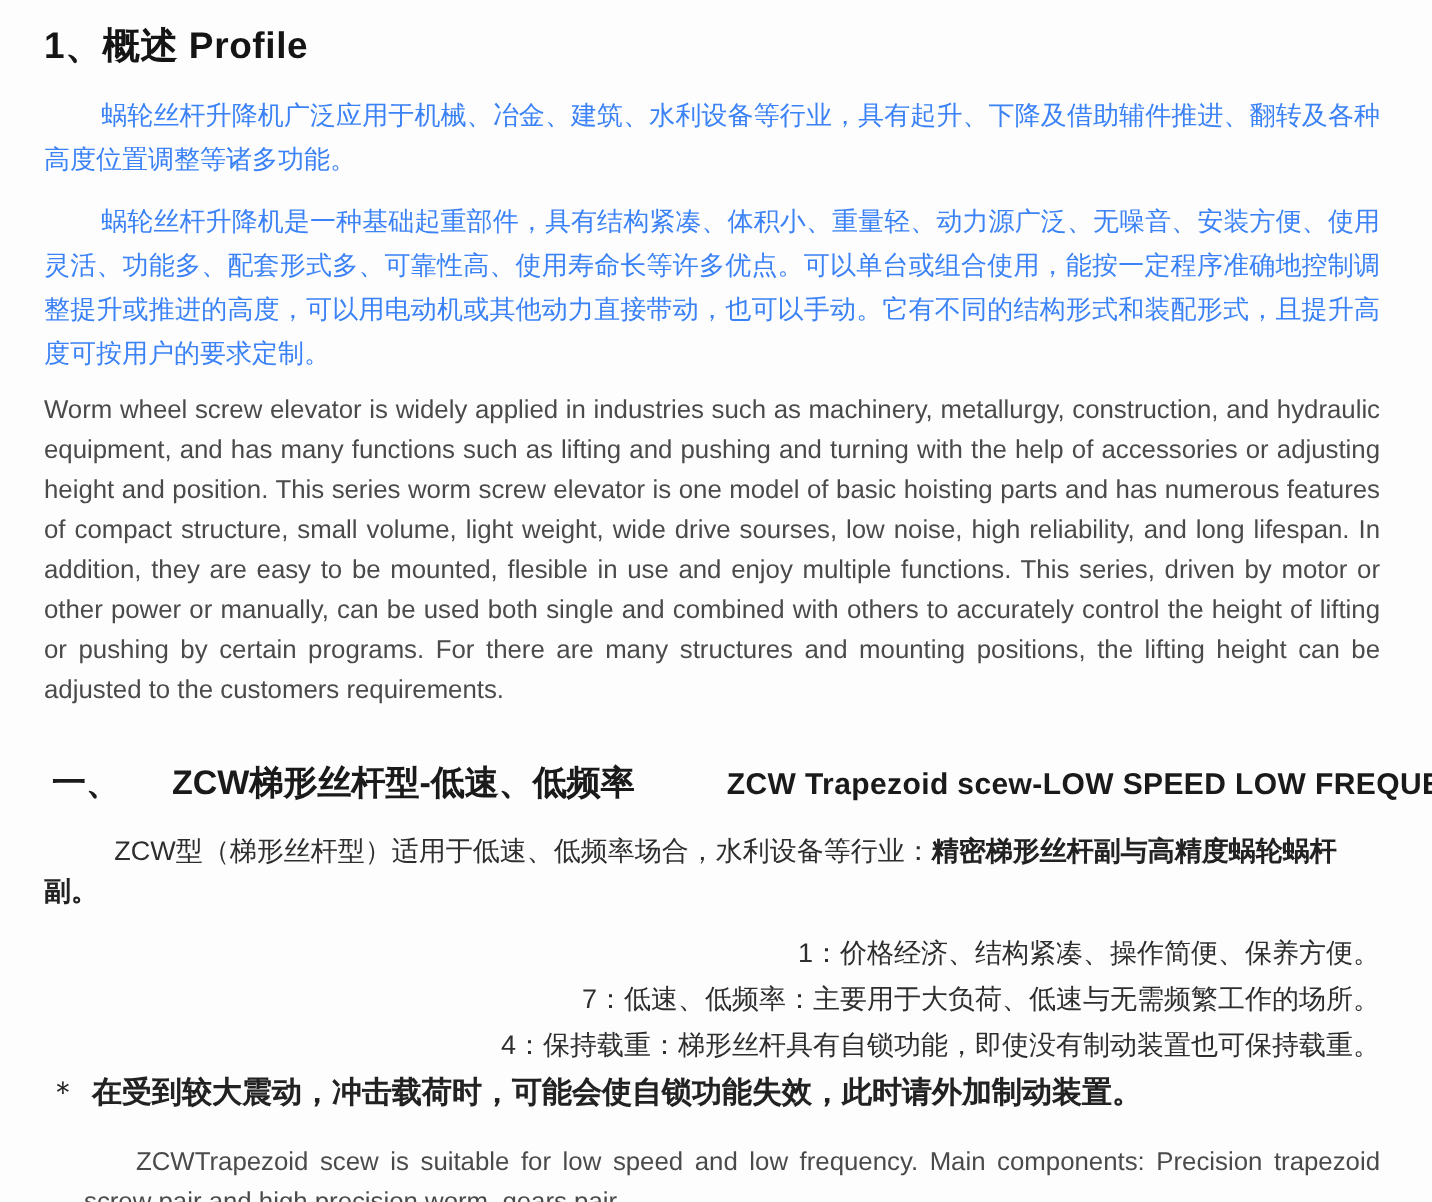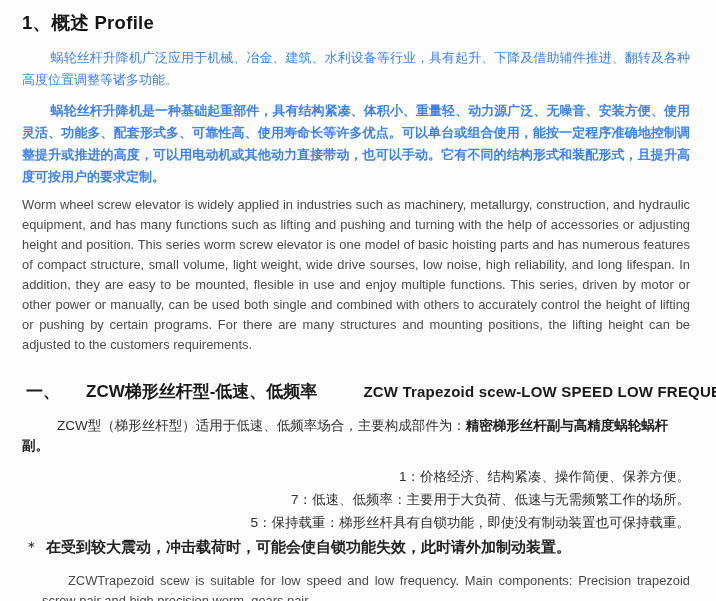--- a/index.html
+++ b/index.html
@@ -30,21 +30,20 @@
   .p-cn {
     font-size: 13px;
     line-height: 22px;
     text-align: justify;
     text-indent: 2.2em;
     color: #3b82f6;
     margin: 0 0 9px 0;
   }
   .p-cn.second {
     margin-bottom: 7px;
-    font-weight: bold;
   }
   .p-en {
     font-size: 12.9px;
     line-height: 20px;
     text-align: justify;
     color: #4a4a4a;
     margin: 0;
   }
   .sec-head {
     margin: 25px 0 13px 4px;
@@ -118,23 +117,23 @@
   <p class="p-cn">蜗轮丝杆升降机广泛应用于机械、冶金、建筑、水利设备等行业，具有起升、下降及借助辅件推进、翻转及各种高度位置调整等诸多功能。</p>
 
   <p class="p-cn second">蜗轮丝杆升降机是一种基础起重部件，具有结构紧凑、体积小、重量轻、动力源广泛、无噪音、安装方便、使用灵活、功能多、配套形式多、可靠性高、使用寿命长等许多优点。可以单台或组合使用，能按一定程序准确地控制调整提升或推进的高度，可以用电动机或其他动力直接带动，也可以手动。它有不同的结构形式和装配形式，且提升高度可按用户的要求定制。</p>
 
   <p class="p-en">Worm wheel screw elevator is widely applied in industries such as machinery, metallurgy, construction, and hydraulic equipment, and has many functions such as lifting and pushing and turning with the help of accessories or adjusting height and position. This series worm screw elevator is one model of basic hoisting parts and has numerous features of compact structure, small volume, light weight, wide drive sourses, low noise, high reliability, and long lifespan. In addition, they are easy to be mounted, flesible in use and enjoy multiple functions. This series, driven by motor or other power or manually, can be used both single and combined with others to accurately control the height of lifting or pushing by certain programs. For there are many structures and mounting positions, the lifting height can be adjusted to the customers requirements.</p>
 
   <div class="sec-head">
     <span class="sec-marker">一、</span><span class="sec-title-cn">ZCW梯形丝杆型-低速、低频率</span><span class="sec-title-en">ZCW Trapezoid scew-LOW SPEED LOW FREQUENCY</span>
   </div>
 
-  <p class="zcw-intro"><span>ZCW型（梯形丝杆型）适用于低速、低频率场合，主要构成部件为：</span><span class="emph">精密梯形丝杆副与高精度蜗轮蜗杆副。</span></p>
+  <p class="zcw-intro"><span>ZCW型（梯形丝杆型）适用于低速、低频率场合，水利设备等行业：</span><span class="emph">精密梯形丝杆副与高精度蜗轮蜗杆副。</span></p>
 
   <p class="cn-item">1：价格经济、结构紧凑、操作简便、保养方便。</p>
   <p class="cn-item">7：低速、低频率：主要用于大负荷、低速与无需频繁工作的场所。</p>
-  <p class="cn-item">5：保持载重：梯形丝杆具有自锁功能，即使没有制动装置也可保持载重。</p>
+  <p class="cn-item">4：保持载重：梯形丝杆具有自锁功能，即使没有制动装置也可保持载重。</p>
 
   <p class="note-cn"><span class="star">＊</span><span>在受到较大震动，冲击载荷时，可能会使自锁功能失效，此时请外加制动装置。</span></p>
 
   <p class="en-intro">ZCWTrapezoid scew is suitable for low speed and low frequency. Main components: Precision trapezoid screw pair and high precision worm–gears pair.</p>
 
 </div>
 
 </body></html>

